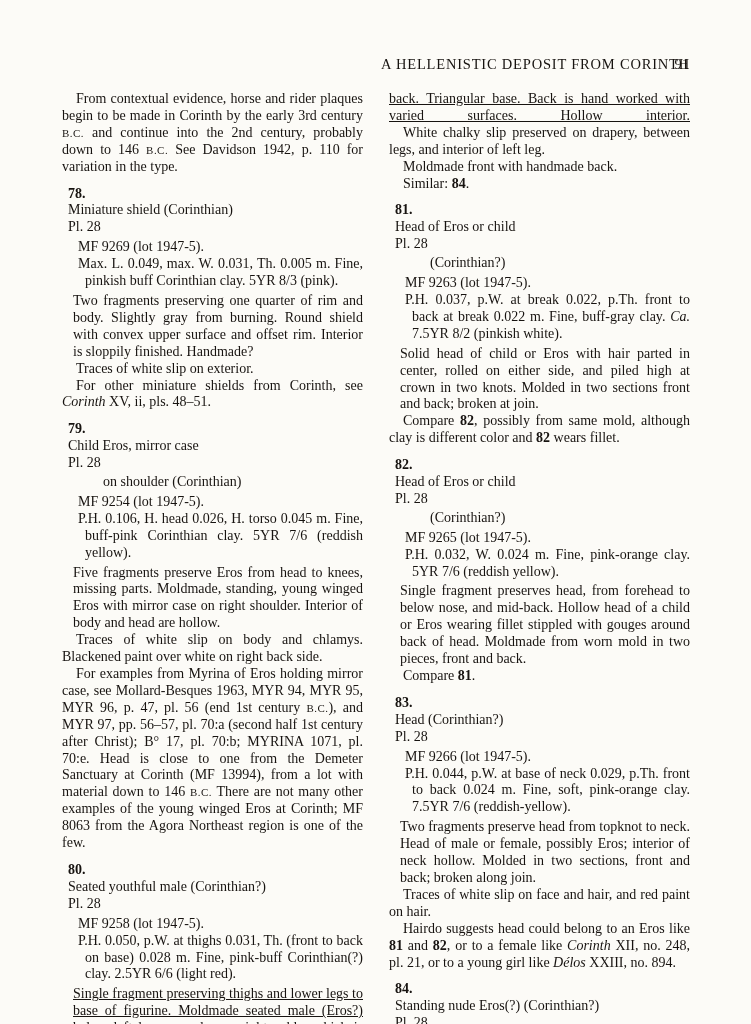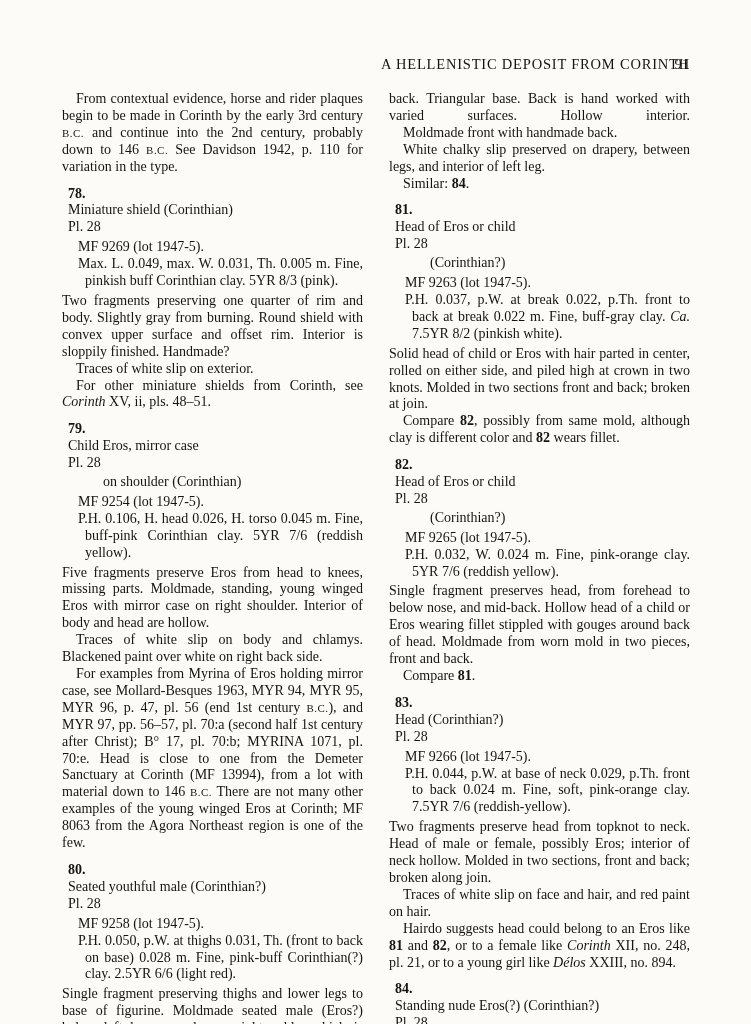--- a/index.html
+++ b/index.html
@@ -13,22 +13,22 @@
     color:#171310;
     -webkit-font-smoothing:antialiased;
   }
   .content{position:absolute;left:62px;top:56px;width:628px;}
   .running-head{position:relative;text-align:right;font-size:14.5px;letter-spacing:0.8px;height:18px;white-space:nowrap;}
   .pagenum{position:absolute;right:1px;top:0;letter-spacing:0;}
   .columns{display:flex;gap:26px;margin-top:17px;font-size:14px;line-height:16.9px;}
   .col{width:301px;}
   p{margin:0;text-align:justify;}
   .ind{text-indent:14px;}
-  .gap{margin-top:3px;}
-  .cont{text-align-last:justify;}
+  .gap{margin-top:3px;margin-left:11px;}
+  .cont{text-align-last:justify;text-decoration:underline;}
   .meta{margin:0;padding-left:23px;text-indent:-7px;text-align:justify;}
   .entry{margin-top:10px;}
   .ehead{display:flex;align-items:baseline;margin:0 0 3px 0;flex-direction:column;}
   .enum{font-weight:700;margin-right:9px;white-space:nowrap;}
   .etitle{flex:1;}
   .eplate{margin-left:6px;white-space:nowrap;}
   .etitle2{margin:-1px 0 3px 41px;}
   sc{font-size:0.78em;letter-spacing:0.5px;}
   b{font-weight:700;}
 </style>
@@ -82,22 +82,22 @@
             <span class="eplate">Pl. 28</span>
           </div>
           <p class="meta">MF 9258 (lot 1947-5).</p>
           <p class="meta">P.H. 0.050, p.W. at thighs 0.031, Th. (front to back on base) 0.028 m. Fine, pink-buff Corinthian(?) clay. 2.5YR 6/6 (light red).</p>
           <p class="gap cont">Single fragment preserving thighs and lower legs to base of figurine. Moldmade seated male (Eros?) below left leg crossed over right ankle, which is slightly drawn</p>
         </section>
       </div>
 
       <div class="col">
         <p class="cont">back. Triangular base. Back is hand worked with varied surfaces. Hollow interior.</p>
+        <p class="ind">White chalky slip preserved on drapery, between legs, and interior of left leg.</p>
         <p class="ind">Moldmade front with handmade back.</p>
-        <p class="ind">White chalky slip preserved on drapery, between legs, and interior of left leg.</p>
         <p class="ind">Similar: <b>84</b>.</p>
 
         <section class="entry">
           <div class="ehead">
             <span class="enum">81.</span>
             <span class="etitle">Head of Eros or child</span>
             <span class="eplate">Pl. 28</span>
           </div>
           <div class="etitle2">(Corinthian?)</div>
           <p class="meta">MF 9263 (lot 1947-5).</p>

